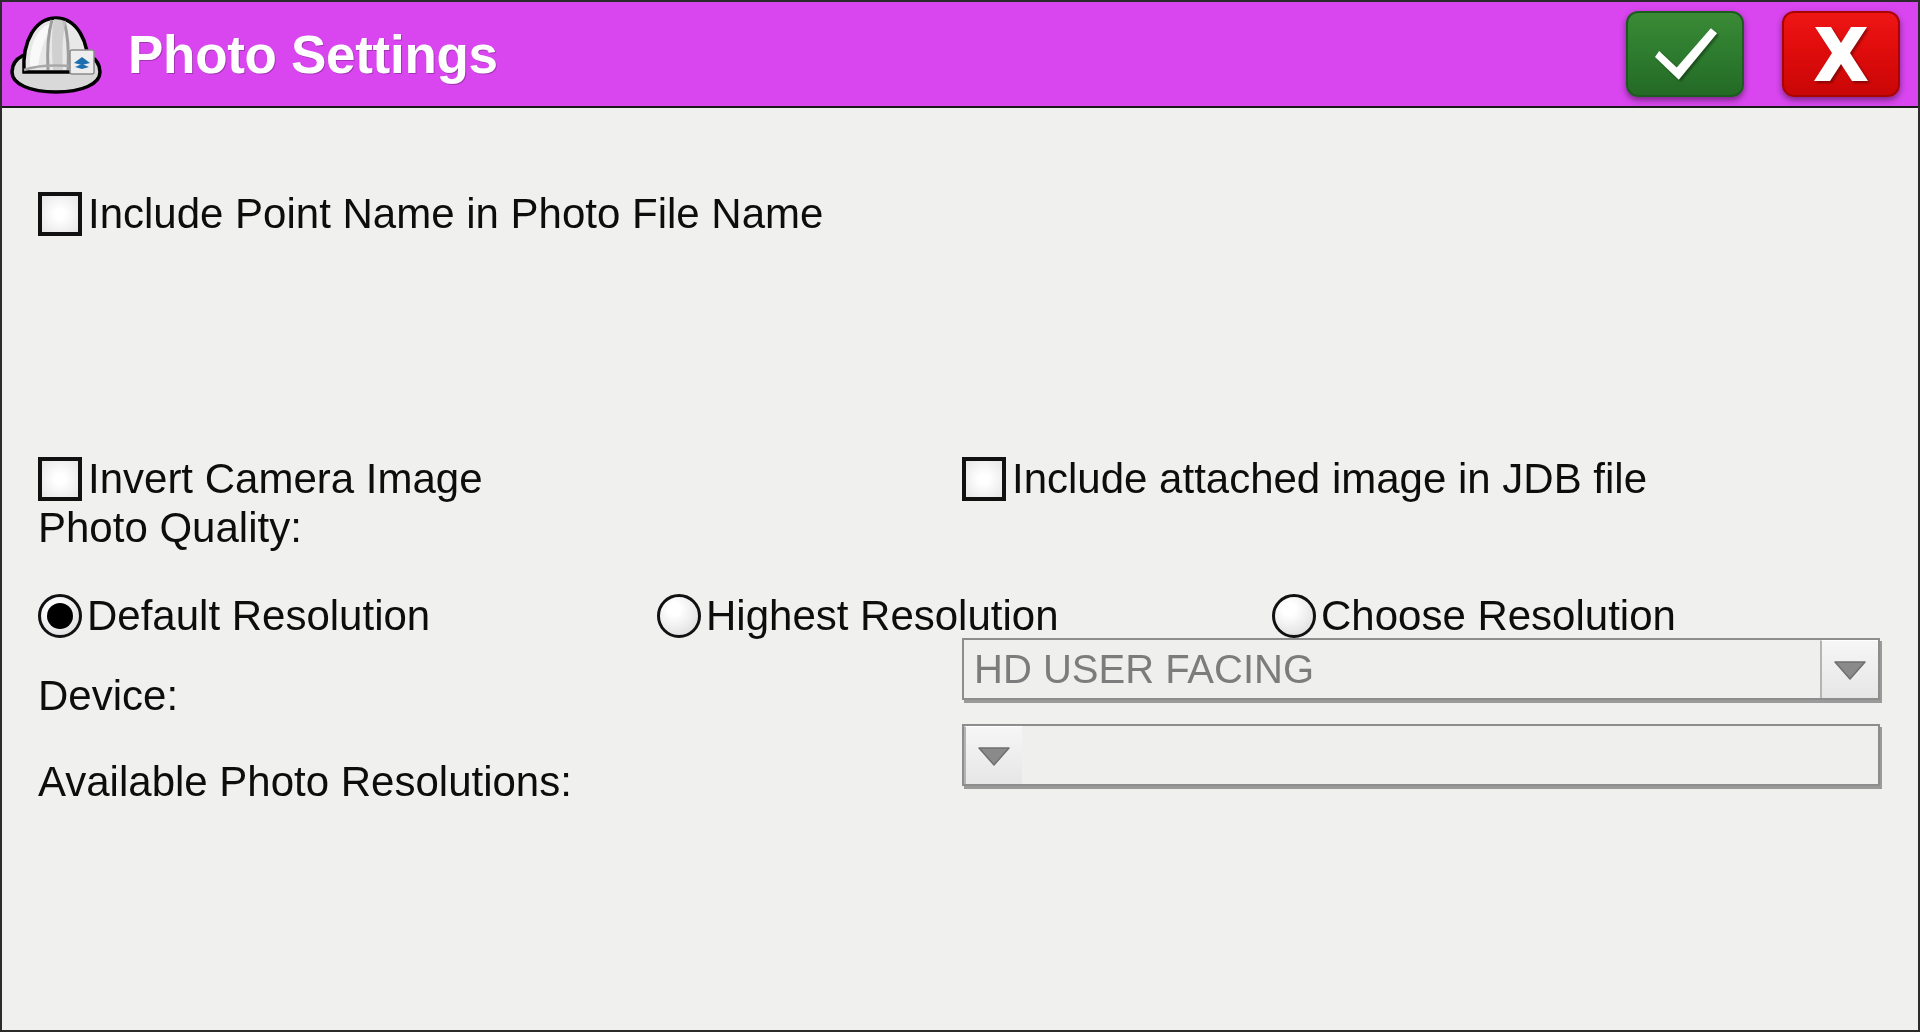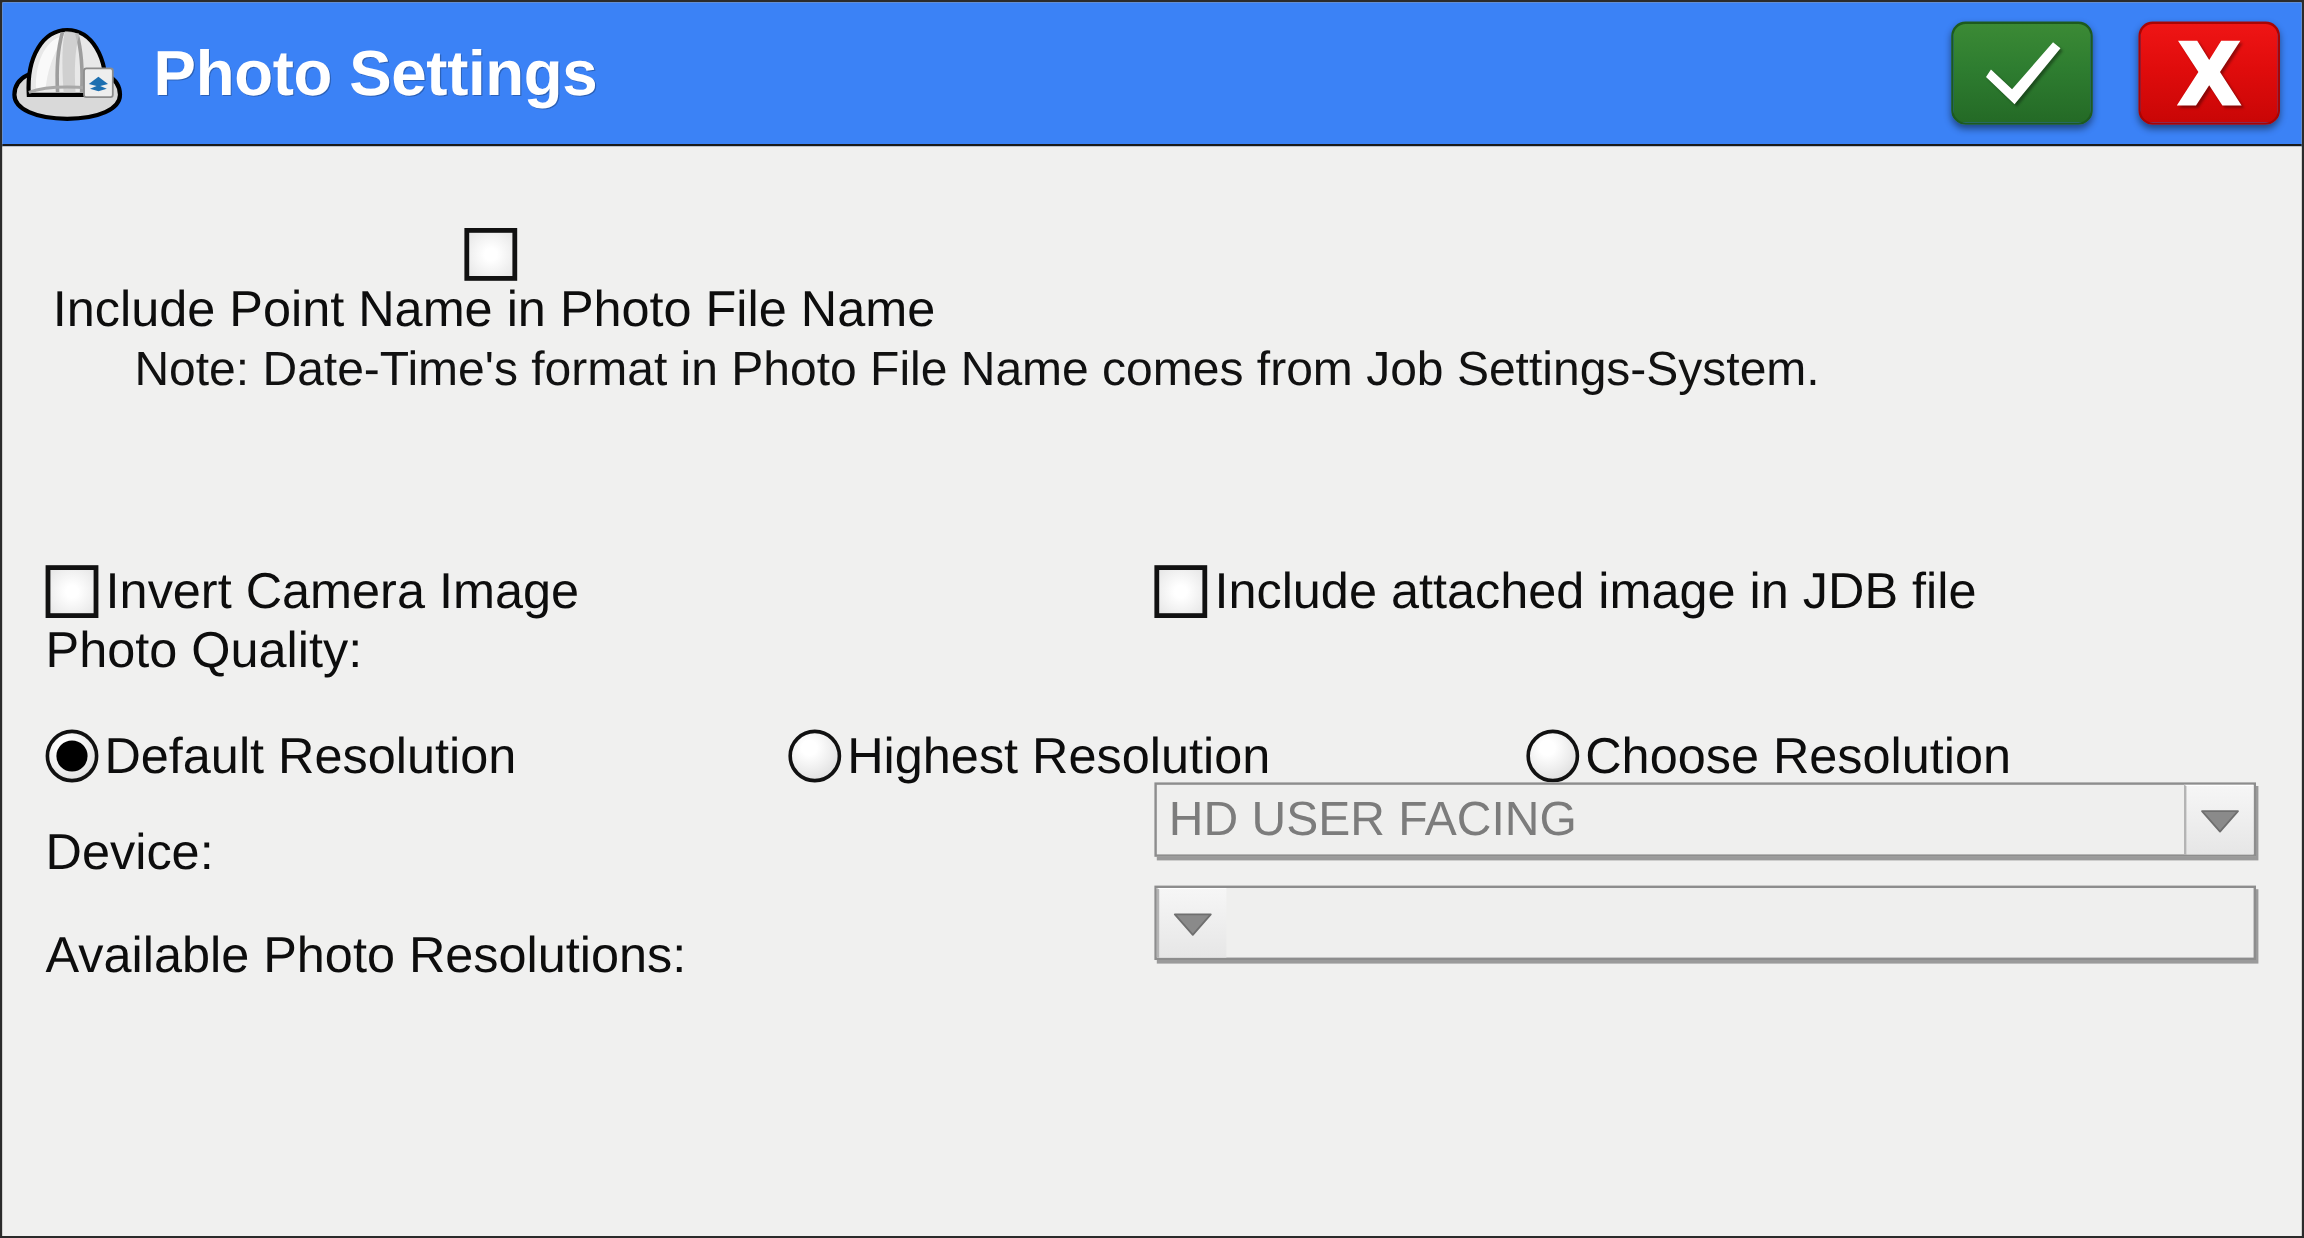--- a/index.html
+++ b/index.html
@@ -13,22 +13,22 @@
     position: relative;
     width: 1920px; height: 1032px;
     background: #f0f0ef;
     border: 2px solid #2b2b2b;
     display: flex; flex-direction: column;
   }
 
   
   #titlebar {
     position: relative;
-    height: 120px;
-    background: #3b82f6;
+    height: 106px;
+    background: #d946ef;
     border-bottom: 2px solid #1a1a1a;
     display: flex; align-items: center;
     flex: 0 0 auto;
   }
   #hat-icon {
     width: 104px; height: 96px;
     margin-left: 2px;
     flex: 0 0 auto;
   }
   #title-text {
@@ -202,26 +202,25 @@
           <svg viewBox="0 0 64 62" width="66" height="62">
             <path d="M6 4 L22 4 L32 20 L42 4 L58 4 L41 30 L59 58 L43 58 L32 41 L21 58 L5 58 L23 30 Z" fill="#ffffff"></path>
           </svg>
         </span>
       </div>
     </div>
   </div>
 
   <div id="content">
 
-    <div class="row" style="left:36px; top:68px;flex-direction:column;">
+    <div class="row" style="left:36px; top:82px;">
       <span class="checkbox"></span>
       <span class="cb-label">Include Point Name in Photo File Name</span>
     </div>
 
-    <div class="note-text" style="left:110px; top:164px;">Note: Date-Time's format in Photo File Name comes from Job Settings-System.</div>
 
 
     <div class="row" style="left:36px; top:347px;">
       <span class="checkbox"></span>
       <span class="cb-label">Invert Camera Image</span>
     </div>
 
     <div class="row" style="left:960px; top:347px;">
       <span class="checkbox"></span>
       <span class="cb-label">Include attached image in JDB file</span>

